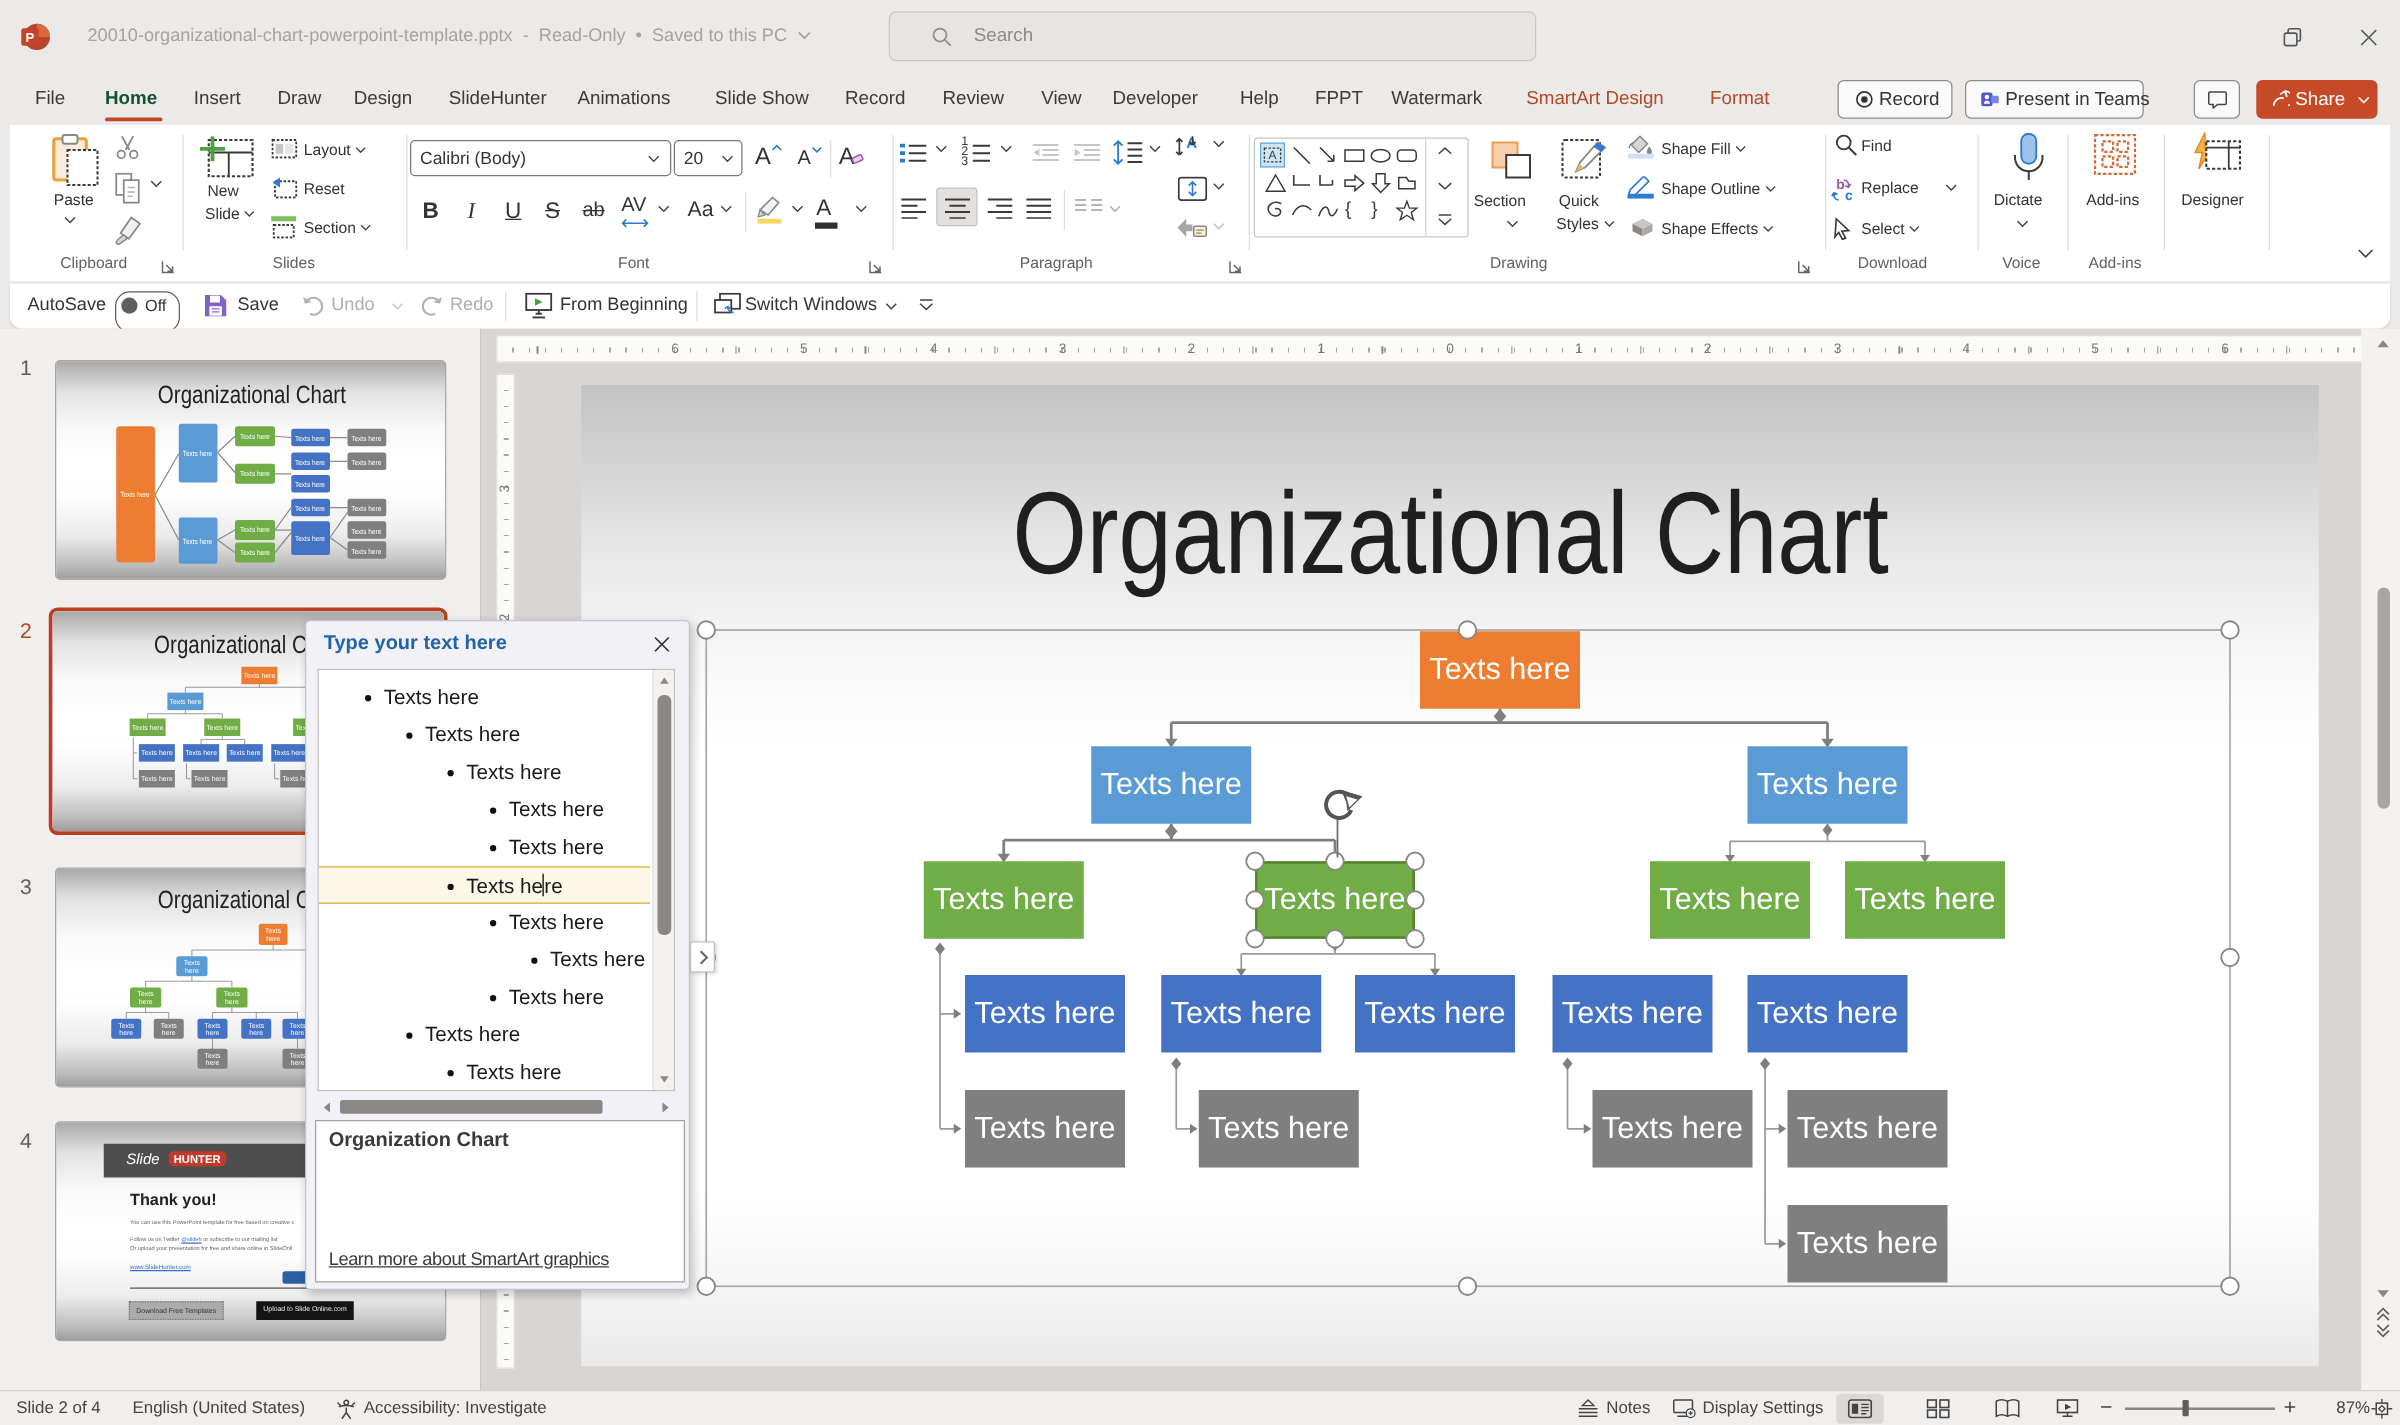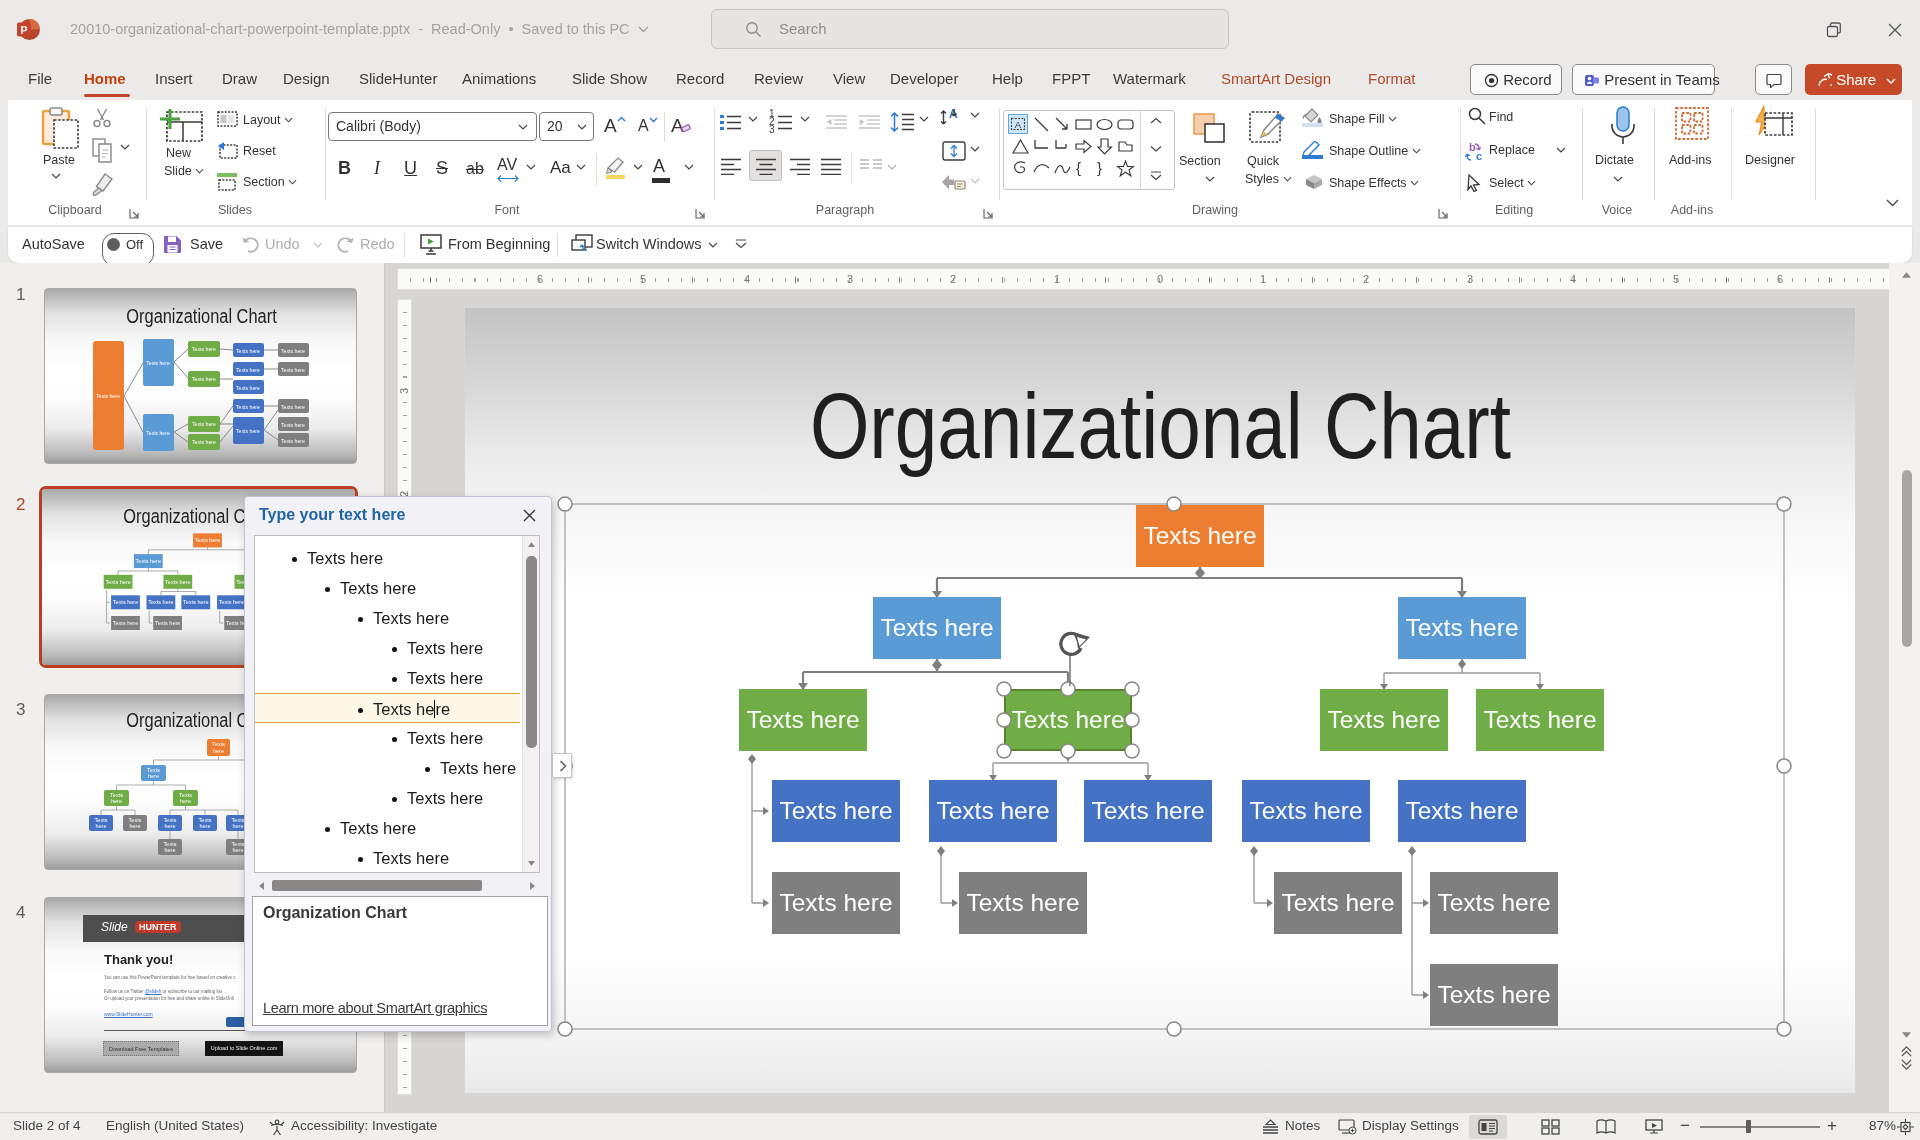--- a/index.html
+++ b/index.html
@@ -9,21 +9,21 @@
 #titlebar{position:absolute;left:0;top:0;width:1920px;height:58px;background:#ebeae9}
 #ppticon{position:absolute;left:16px;top:17px;width:26px;height:25px}
 #fname{position:absolute;left:70px;top:21px;font-size:14.5px;color:#a5a3a1}
 #searchbox{position:absolute;left:711px;top:9px;width:518px;height:40px;background:#e6e5e4;border:1px solid #c9c7c5;border-radius:6px;color:#8a8886;font-size:15px}
 #searchbox .mag{position:absolute;left:33px;top:11px}
 #searchbox .stx{position:absolute;left:67px;top:10px;color:#8e8c8a}
 .wbtn{position:absolute;top:21px;width:18px;height:18px}
 
 #tabrow{position:absolute;left:0;top:58px;width:1920px;height:42px;background:#ebeae9;font-size:15px;color:#3b3a39}
 .tab{position:absolute;top:7px;height:28px;line-height:28px;white-space:nowrap}
-.tab.sel{font-weight:bold;color:#c2410c}
+.tab.sel{font-weight:bold;color:#14532d}
 .tab.ctx{color:#b04a29}
 .tabunder{position:absolute;left:84px;top:36px;width:46px;height:3px;background:#c2452a;border-radius:2px}
 .rbtn{position:absolute;top:6px;height:31px;border:1px solid #8d8b89;border-radius:5px;background:#fbfafa;font-size:15px;color:#333;line-height:29px;white-space:nowrap}
 #sharebtn{position:absolute;top:6px;height:31px;border-radius:5px;background:#c74a28;color:#fff;font-size:15px;line-height:31px}
 
 #ribbon{position:absolute;left:8px;top:100px;width:1904px;height:126px;background:#fff;border-bottom:1px solid #e3e2e1}
 #qat{position:absolute;left:8px;top:227px;width:1904px;height:36px;background:#fff;border-radius:0 0 10px 10px;box-shadow:0 1px 2px rgba(0,0,0,.12)}
 .gdiv{position:absolute;top:8px;width:1px;height:92px;background:#dedddc}
 .glabel{position:absolute;top:103px;width:120px;text-align:center;font-size:12.5px;color:#616161}
 .dlg{position:absolute;top:107px;width:13px;height:13px}
@@ -476,21 +476,21 @@
  <div class="rtext" style="left:1481px;top:43px">Replace</div>
  <svg class="abs" style="left:1548px;top:47px" width="10" height="6" viewBox="0 0 10 6">
       <path d="M1 1l4 4 4-4" stroke="#444" stroke-width="1.2" fill="none"></path>
     </svg>
  <svg class="abs" style="left:1458px;top:74px" width="16" height="18" viewBox="0 0 16 18">
       <path d="M3 1l10 9.5-5.5.5 3 5.5-2.5 1-3-5.5L2 15.5z" stroke="#3b3a39" stroke-width="1.3" fill="#fff"></path>
     </svg>
  <div class="rtext" style="left:1481px;top:76px">Select <svg width="9" height="6" viewBox="0 0 10 6" style="vertical-align:1px">
         <path d="M1 1l4 4 4-4" stroke="#444" stroke-width="1.2" fill="none"></path>
       </svg></div>
- <div class="glabel" style="left:1446px">Editing</div>
+ <div class="glabel" style="left:1446px">Download</div>
  <div class="gdiv" style="left:1574px"></div>
 
  <svg class="abs" style="left:1600px;top:6px" width="30" height="40" viewBox="0 0 30 40">
       <rect x="9" y="1" width="12" height="24" rx="6" fill="#9dc3ea" stroke="#2b7cd3" stroke-width="1.5"></rect>
       <path d="M4 18v2a11 11 0 0 0 22 0v-2" stroke="#3b3a39" stroke-width="1.6" fill="none"></path>
       <path d="M15 31v7" stroke="#3b3a39" stroke-width="1.6"></path>
     </svg>
  <div class="rtext" style="left:1587px;top:53px">Dictate</div>
  <svg class="abs" style="left:1605px;top:76px" width="10" height="6" viewBox="0 0 10 6">
       <path d="M1 1l4 4 4-4" stroke="#444" stroke-width="1.2" fill="none"></path>
@@ -517,21 +517,21 @@
       <path d="M31 8v22M13 13h27" stroke="#3b3a39" stroke-width="1.4"></path>
     </svg>
  <div class="rtext" style="left:1737px;top:53px">Designer</div>
  <div class="gdiv" style="left:1807px"></div>
  <svg class="abs" style="left:1878px;top:99px" width="13" height="8" viewBox="0 0 13 8">
       <path d="M1 1l5.5 5.5L12 1" stroke="#444" stroke-width="1.3" fill="none"></path>
     </svg>
 </div>
 <div id="qat">
  <div class="abs" style="left:14px;top:9px;font-size:14.5px;color:#333">AutoSave</div>
- <div class="abs" style="left:94px;top:6px;width:52px;height:33px;border:1.5px solid #605e5c;border-radius:12px">
+ <div class="abs" style="left:84px;top:6px;width:52px;height:33px;border:1.5px solid #605e5c;border-radius:12px">
       <div class="abs" style="left:4px;top:3.5px;width:13px;height:13px;border-radius:50%;background:#605e5c"></div>
       <div class="abs" style="left:23px;top:2.5px;font-size:13px;color:#333">Off</div>
     </div>
  <svg class="abs" style="left:155px;top:8px" width="19" height="19" viewBox="0 0 19 19">
       <path d="M1.5 1.5h12l4 4v12h-16z" fill="#8661c5" stroke="#8661c5"></path>
       <rect x="5" y="1.5" width="8" height="5.5" fill="#fff"></rect>
       <rect x="4.5" y="10" width="10" height="7.5" fill="#fff"></rect>
       <path d="M6.5 12h6M6.5 14.5h6" stroke="#8661c5" stroke-width="1"></path>
     </svg>
  <div class="abs" style="left:182px;top:9px;font-size:14.5px;color:#333">Save</div>

